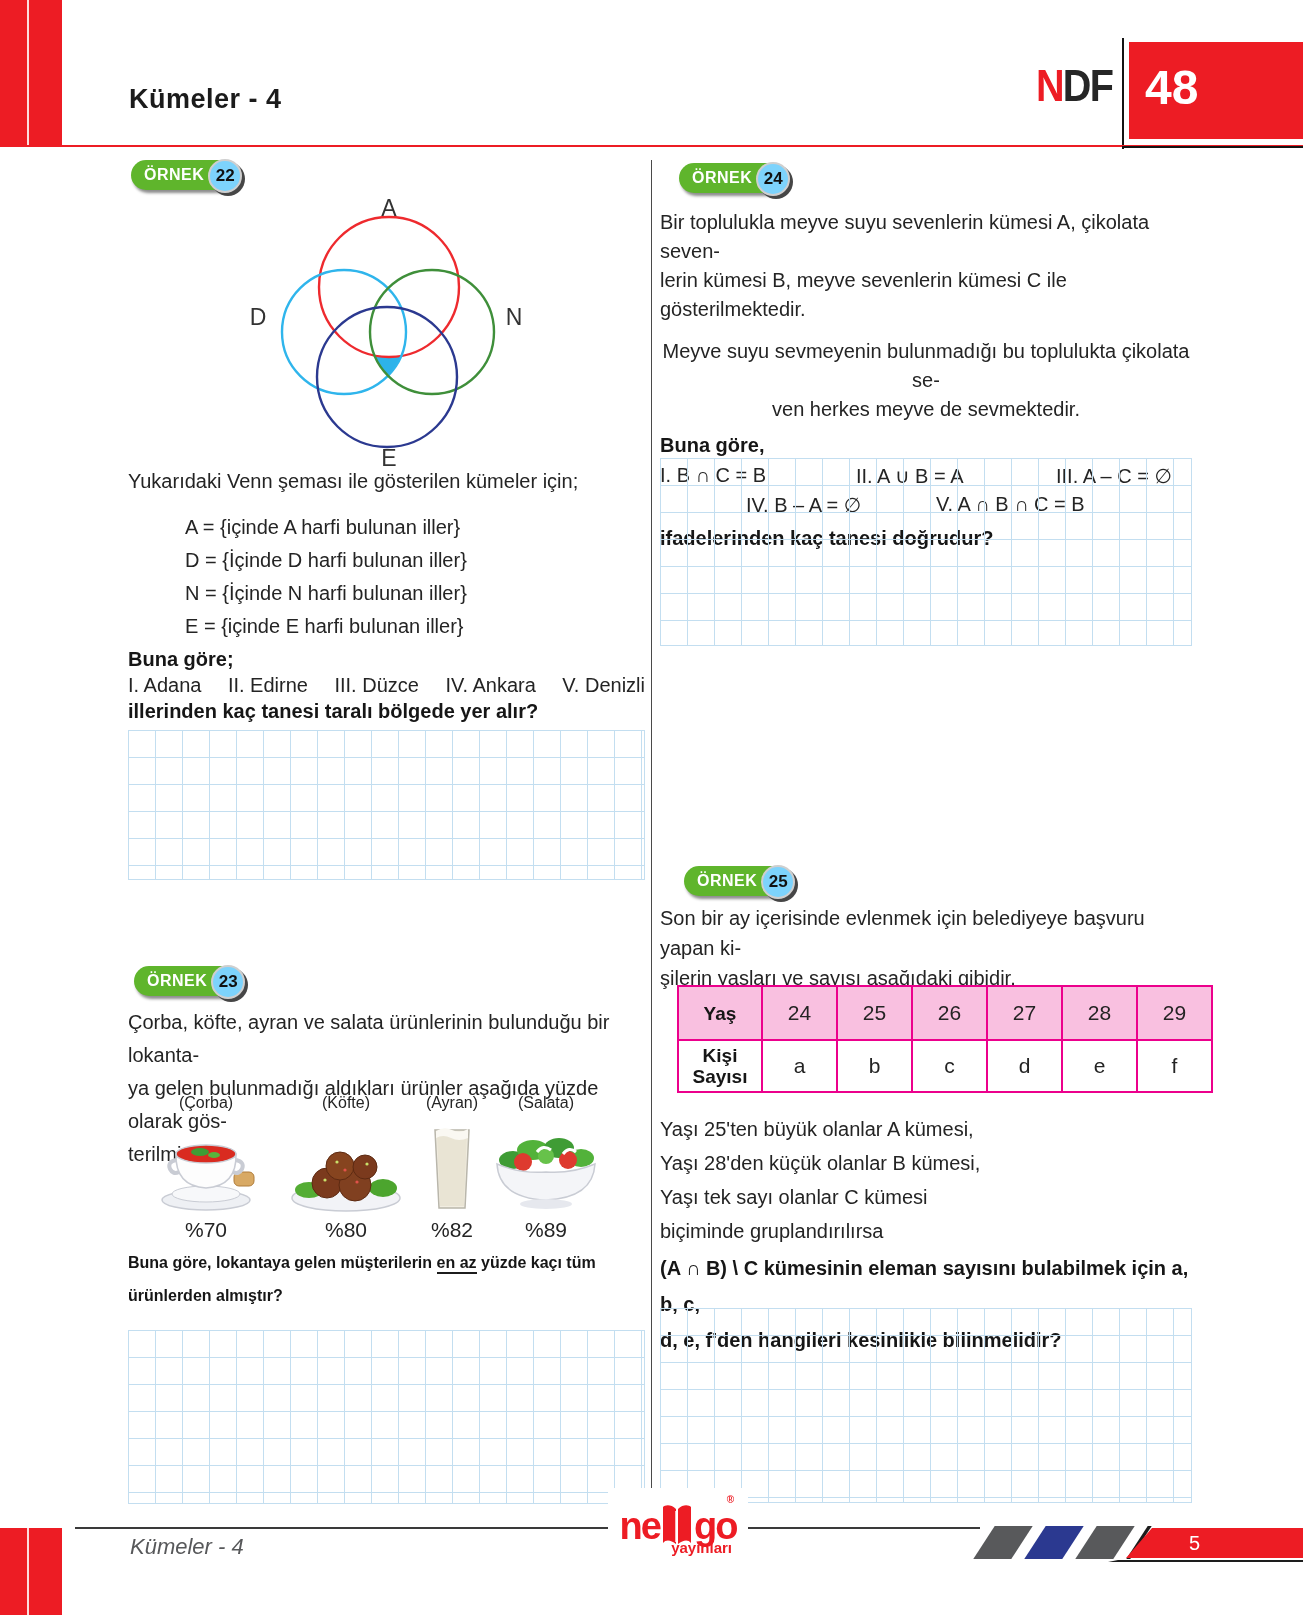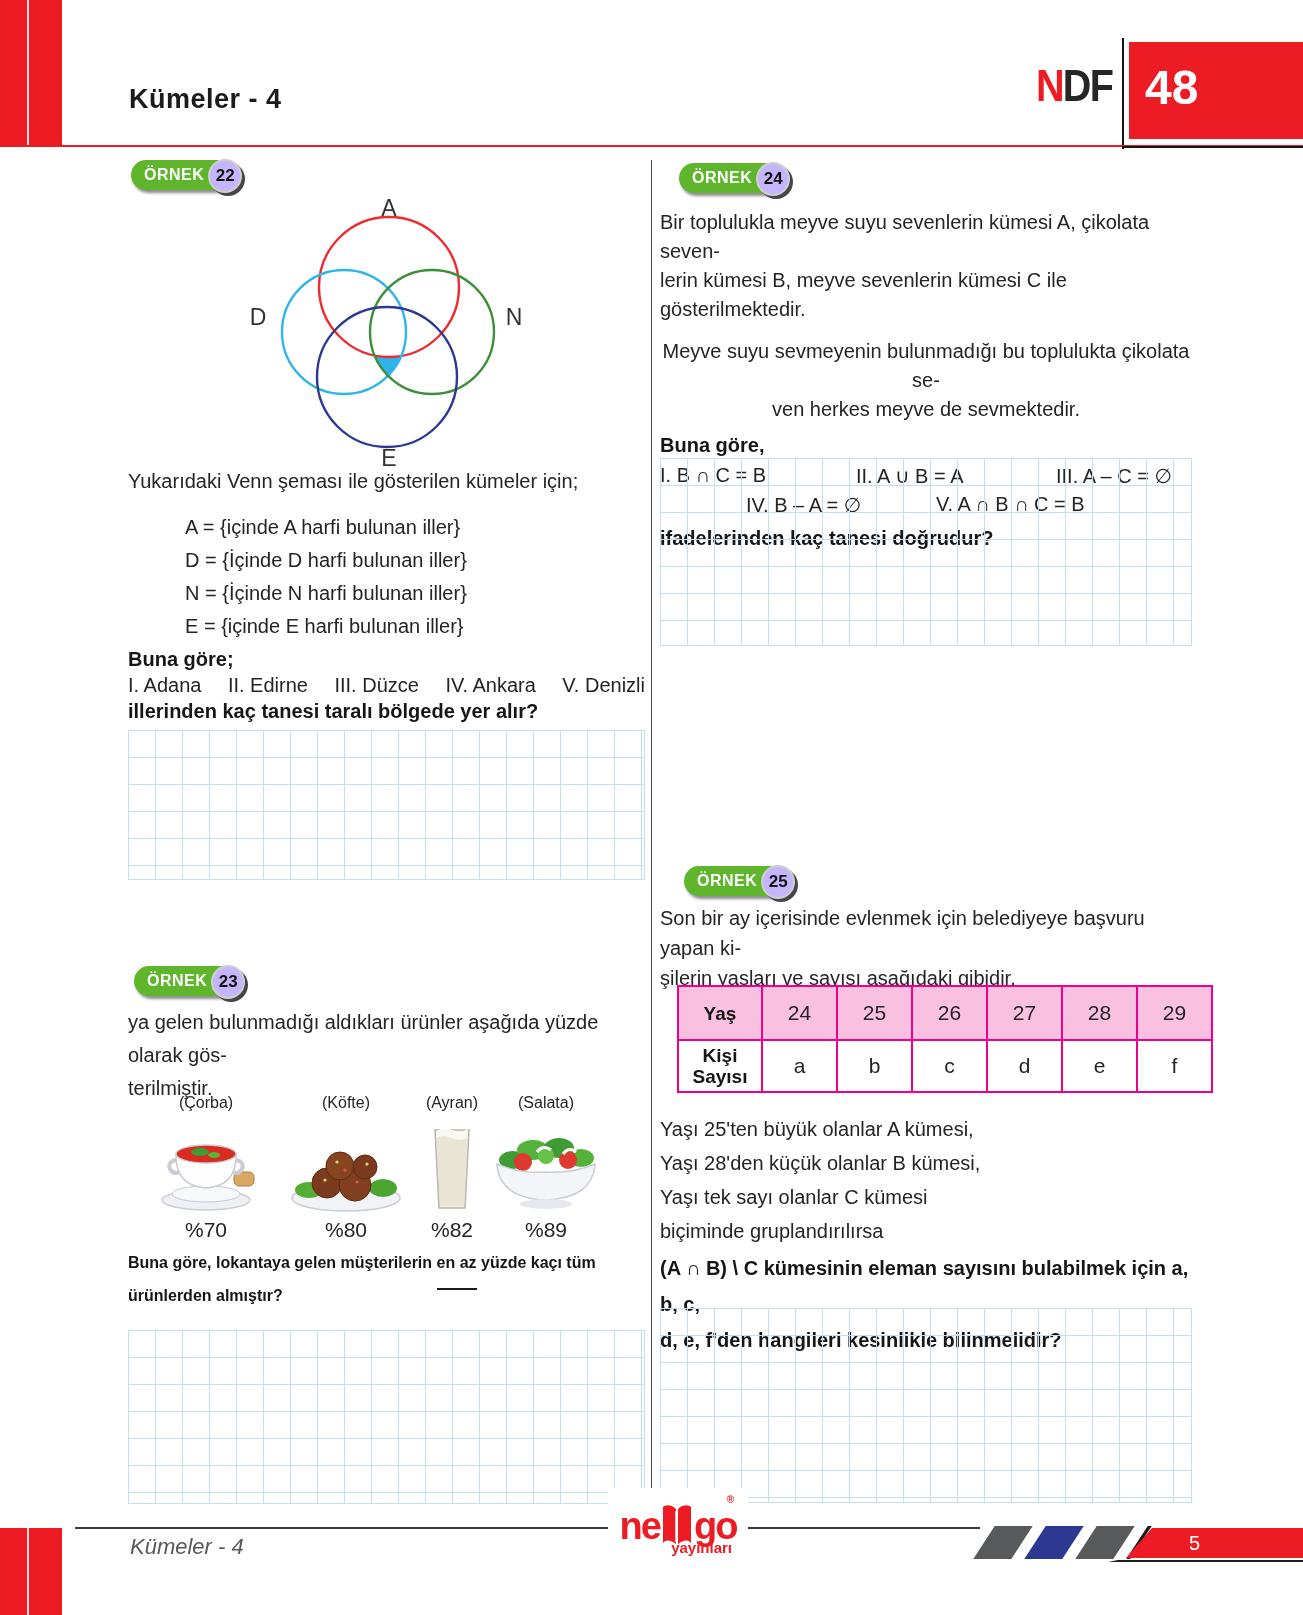--- a/index.html
+++ b/index.html
@@ -22,33 +22,33 @@
 
   
   .divider{left:651px;top:160px;width:1px;height:1344px;background:#4a4a4a;}
 
   
   .ornek{height:32px;}
   .ornek .pill{display:inline-block;background:#5fb52c;border-radius:16px;color:#fff;
                font-weight:bold;font-size:16px;letter-spacing:.5px;
                padding:6px 30px 6px 13px;box-shadow:2px 3px 3px rgba(0,0,0,.45);}
   .ornek .num{position:absolute;right:-8px;top:-1px;width:30px;height:30px;border-radius:50%;
-              background:#c4b5fd;border:2px solid #cfcfcf;box-shadow:3px 3px 0 #464646;
+              background:#7dd3fc;border:2px solid #cfcfcf;box-shadow:3px 3px 0 #464646;
               color:#111;font-weight:bold;font-size:17px;text-align:center;line-height:30px;}
 
   
   .grid{background-image:linear-gradient(to right,#c3def0 1px,transparent 1px),
                          linear-gradient(to bottom,#c3def0 1px,transparent 1px);
         background-size:27px 27px;border-right:1px solid #c3def0;border-bottom:1px solid #c3def0;}
 
   
   .txt{font-size:20px;color:#242424;}
   .bold{font-weight:bold;color:#161616;}
   .line{display:block;}
-  .u{border-bottom:2px solid #1c1c1c;padding-bottom:17px;}
+  .u{border-bottom:2px solid #1c1c1c;padding-bottom:1px;}
 
   
   .ex22-text{left:128px;top:470px;width:517px;}
   .ex22-text .intro{margin-bottom:18px;}
   .ex22-defs .line{line-height:33px;padding-left:57px;}
   .ex22-buna{line-height:26px;margin-top:3px;}
   .ex22-opts{display:flex;justify-content:space-between;line-height:26px;}
   .ex22-q{line-height:26px;}
 
   
@@ -179,20 +179,21 @@
   </div>
 
   <div class="abs grid" style="left:128px;top:730px;width:516px;height:149px;"></div>
 
   <div class="abs ornek" style="left:134px;top:966px;">
     <span class="pill">ÖRNEK</span>
     <span class="num">23</span>
   </div>
 
   <div class="abs ex23-body txt">
+    <span class="line">Çorba, köfte, ayran ve salata ürünlerinin bulunduğu bir lokanta-</span>
     <span class="line">ya gelen bulunmadığı aldıkları ürünler aşağıda yüzde olarak gös-</span>
     <span class="line">terilmiştir.</span>
   </div>
 
   <div class="abs foods">
 
     <div class="food" style="left:18px;width:120px;">
       <div class="flabel">(Çorba)</div>
       <div class="fart">
         <svg width="110" height="88" viewBox="0 0 110 88">

